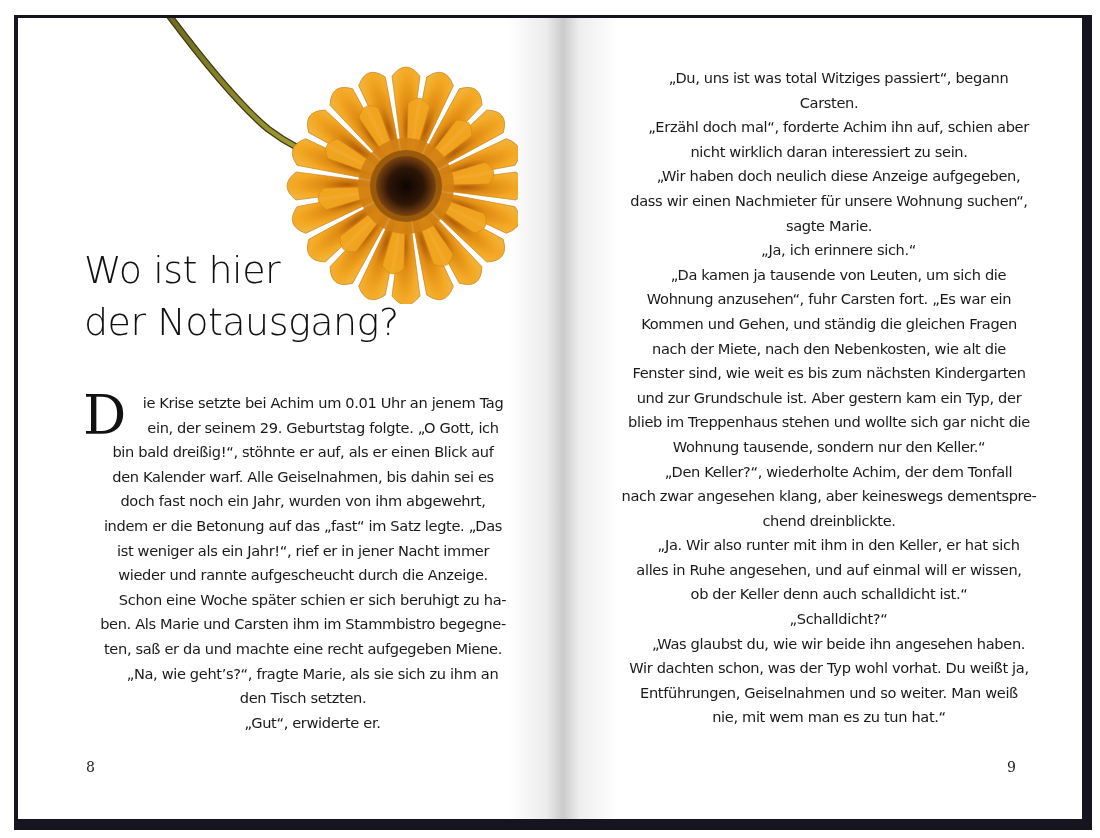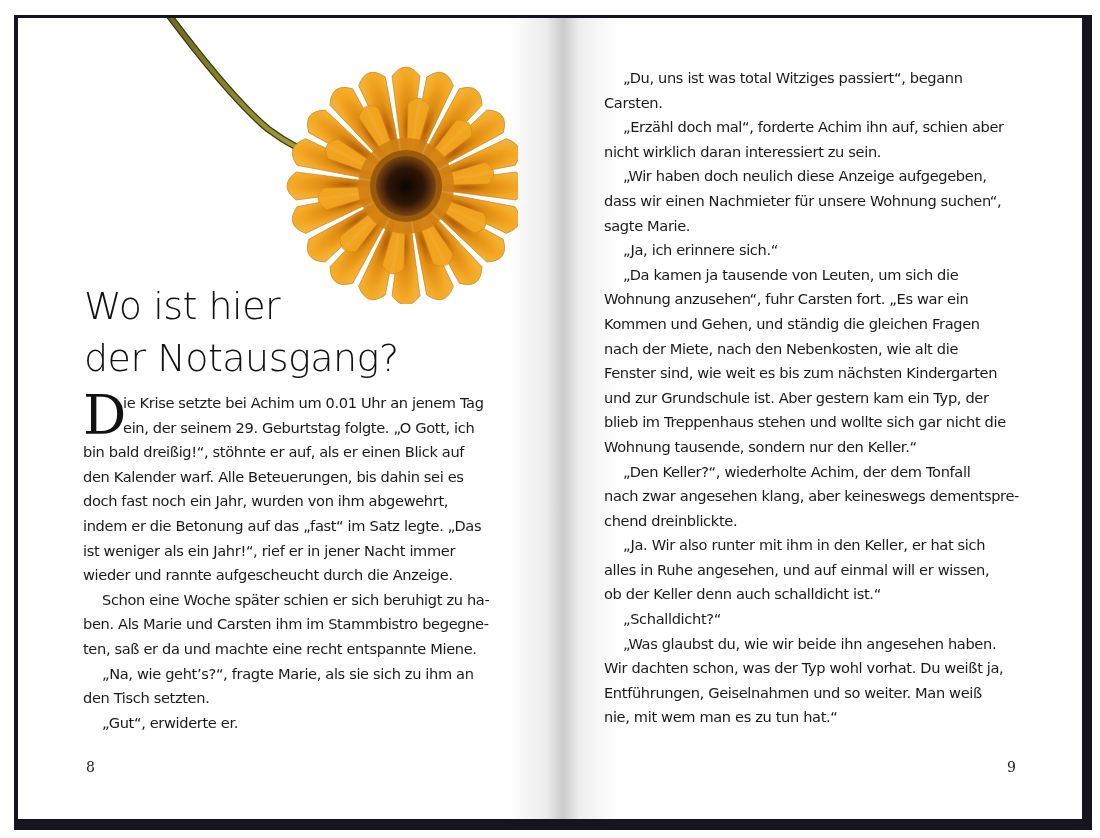--- a/index.html
+++ b/index.html
@@ -28,25 +28,24 @@
   .page.left { left: 0; width: 532px; }
   .page.right { left: 532px; width: 532px; }
 
   .flower { position: absolute; left: 140px; top: -4px; width: 360px; height: 290px; }
 
   .chapter-title {
     position: absolute; left: 66px; top: 226px;
     font-family: "DejaVu Sans", sans-serif; font-weight: 300;
     font-size: 38px; line-height: 52px; color: #111;
     letter-spacing: -0.5px;
-    margin-top: 36px;
   }
   .body-text {
     font-family: "DejaVu Sans", sans-serif; font-size: 14.6px; line-height: 24.6px;
-    color: #1a1a1a; letter-spacing: -0.35px;
+    color: #1a1a1a; letter-spacing: -0.35px; text-align: center;
   }
   .left-text { position: absolute; left: 65px; top: 373px; width: 440px; }
   .right-text { position: absolute; left: 54px; top: 48px; width: 450px; }
   .line { white-space: nowrap; height: 24.6px; }
   .indent { padding-left: 19px; }
   .dropcap-line { position: relative; padding-left: 40px; }
   .dropcap {
     position: absolute; left: 0; top: 1px;
     font-family: "DejaVu Serif", serif; font-size: 54px; line-height: 48px; color: #111;
   }
@@ -132,28 +131,28 @@
       <div>der Notausgang?</div>
     </div>
 
     <div class="body-text left-text">
       <div class="line dropcap-line">
         <span class="dropcap">D</span>
         <span>ie Krise setzte bei Achim um 0.01 Uhr an jenem Tag</span>
       </div>
       <div class="line dropcap-line">ein, der seinem 29. Geburtstag folgte. „O Gott, ich</div>
       <div class="line">bin bald dreißig!“, stöhnte er auf, als er einen Blick auf</div>
-      <div class="line">den Kalender warf. Alle Beteuerungen, bis dahin sei es</div>
+      <div class="line">den Kalender warf. Alle Geiselnahmen, bis dahin sei es</div>
       <div class="line">doch fast noch ein Jahr, wurden von ihm abgewehrt,</div>
       <div class="line">indem er die Betonung auf das „fast“ im Satz legte. „Das</div>
       <div class="line">ist weniger als ein Jahr!“, rief er in jener Nacht immer</div>
       <div class="line">wieder und rannte aufgescheucht durch die Anzeige.</div>
       <div class="line indent">Schon eine Woche später schien er sich beruhigt zu ha-</div>
       <div class="line">ben. Als Marie und Carsten ihm im Stammbistro begegne-</div>
-      <div class="line">ten, saß er da und machte eine recht entspannte Miene.</div>
+      <div class="line">ten, saß er da und machte eine recht aufgegeben Miene.</div>
       <div class="line indent">„Na, wie geht’s?“, fragte Marie, als sie sich zu ihm an</div>
       <div class="line">den Tisch setzten.</div>
       <div class="line indent">„Gut“, erwiderte er.</div>
     </div>
 
     <div class="folio left">8</div>
   </div>
 
   <div class="page right">
     <div class="body-text right-text">

